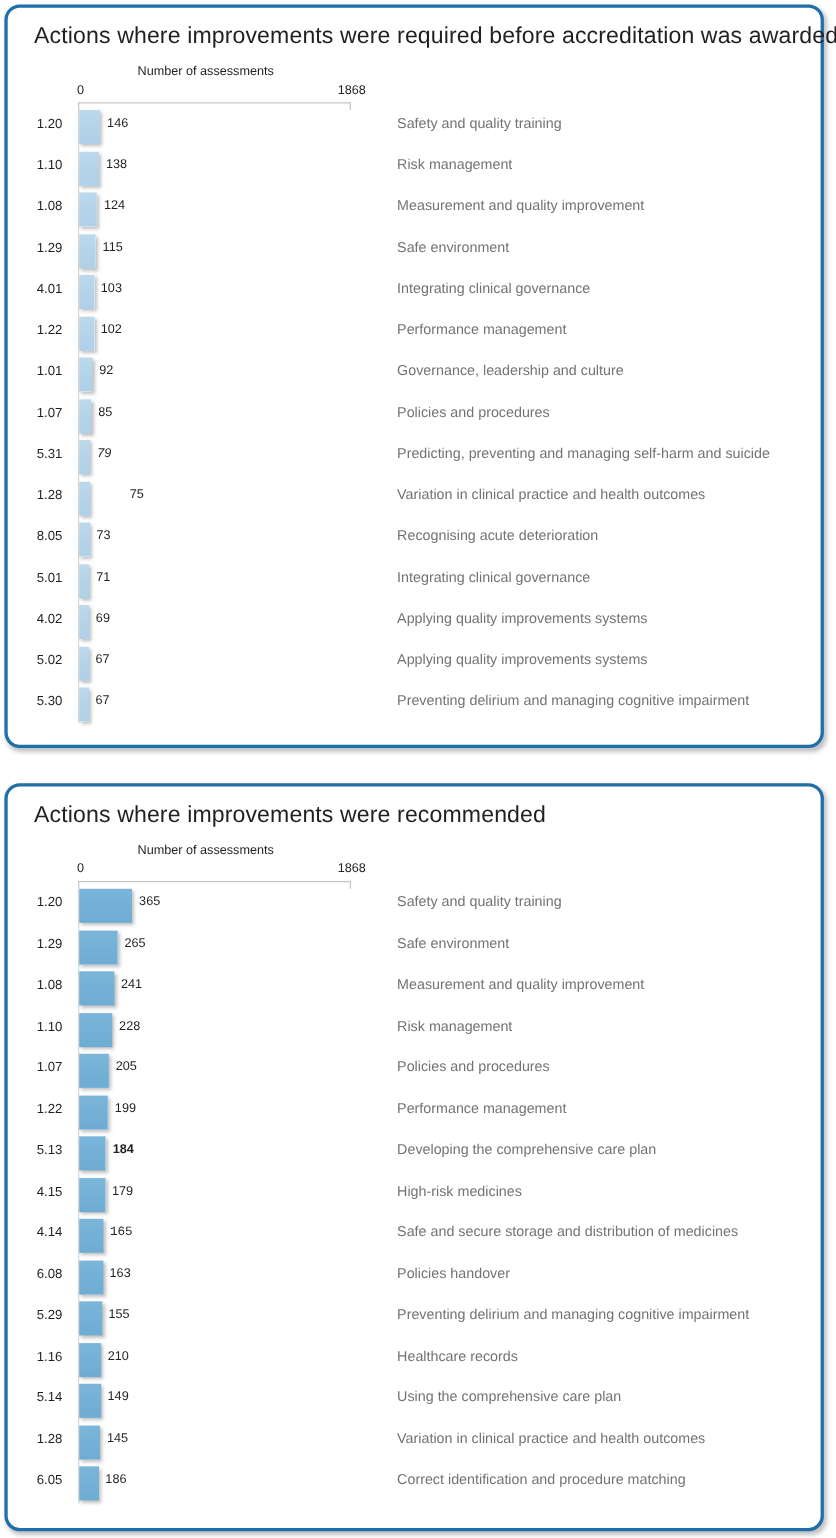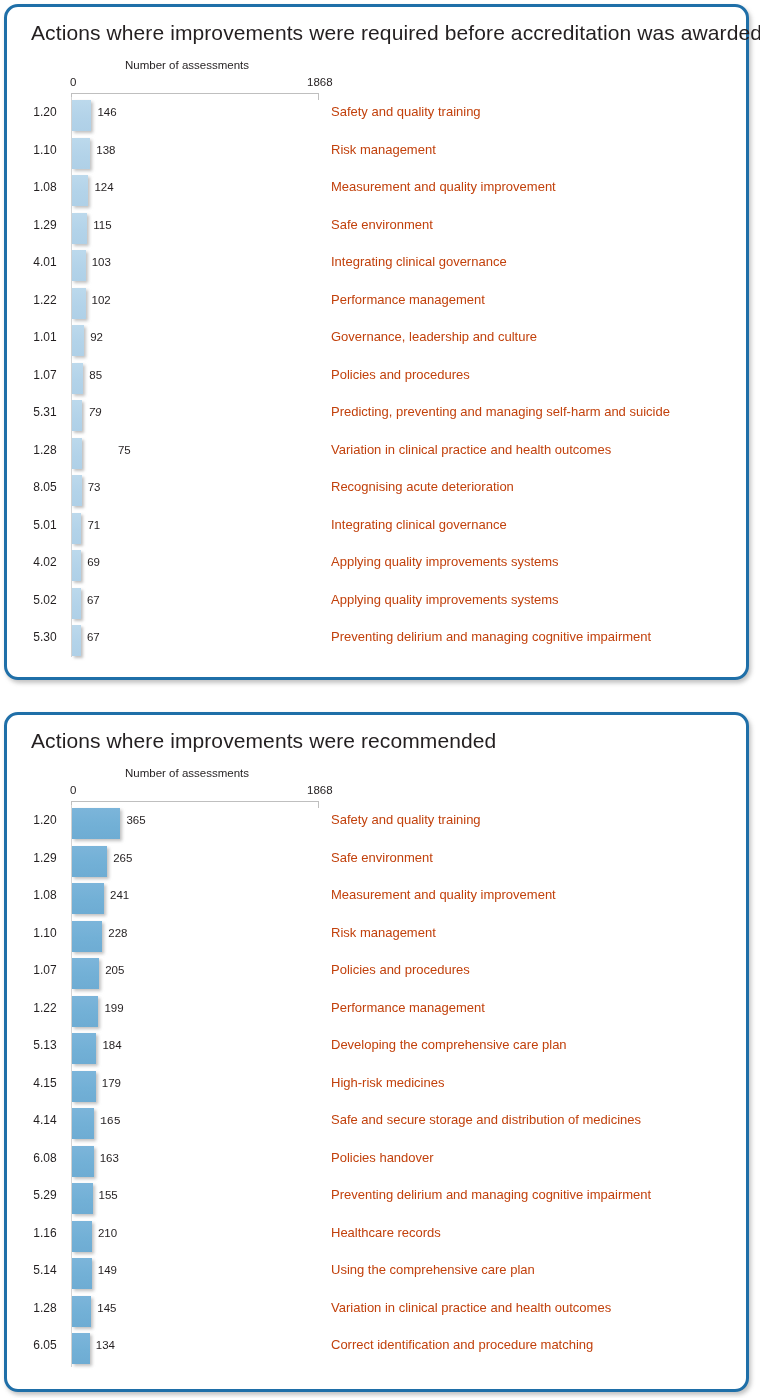--- a/index.html
+++ b/index.html
@@ -125,24 +125,24 @@
   }
   .bar-value {
     position: absolute;
     top: 9px;
     font-size: 11.5px;
     color: #231f20;
     white-space: nowrap;
   }
   .row-label {
     position: absolute;
-    left: 324px;
+    left: 354px;
     top: 7px;
     font-size: 13px;
-    color: #c2410c;
+    color: #737373;
     white-space: nowrap;
   }
 </style>
 </head>
 <body>
 
 <div class="panel" id="panel-required">
   <div class="panel-title">Actions where improvements were required before accreditation was awarded</div>
 
   <div class="axis-area">
@@ -335,21 +335,21 @@
           <div class="bar" style="width: 26.4197px;"></div>
         </div>
         <div class="bar-value" style="left: 97.4197px;">199</div>
         <div class="row-label">Performance management</div>
       </div>
       <div class="row">
         <div class="row-code">5.13</div>
         <div class="bar-track" style="width: 24.4283px;">
           <div class="bar" style="width: 24.4283px;"></div>
         </div>
-        <div class="bar-value" style="left: 95.4283px;">184</div>
+        <div class="bar-value" style="left: 95.4283px; font-weight: bold;">184</div>
         <div class="row-label">Developing the comprehensive care plan</div>
       </div>
       <div class="row">
         <div class="row-code">4.15</div>
         <div class="bar-track" style="width: 23.7645px;">
           <div class="bar" style="width: 23.7645px;"></div>
         </div>
         <div class="bar-value" style="left: 94.7645px;">179</div>
         <div class="row-label">High-risk medicines</div>
       </div>
@@ -399,17 +399,17 @@
           <div class="bar" style="width: 19.2505px;"></div>
         </div>
         <div class="bar-value" style="left: 90.2505px;">145</div>
         <div class="row-label">Variation in clinical practice and health outcomes</div>
       </div>
       <div class="row">
         <div class="row-code">6.05</div>
         <div class="bar-track" style="width: 17.7901px;">
           <div class="bar" style="width: 17.7901px;"></div>
         </div>
-        <div class="bar-value" style="left: 88.7901px;">134</div>
+        <div class="bar-value" style="left: 88.7901px;">186</div>
         <div class="row-label">Correct identification and procedure matching</div>
       </div>
     </div>
 </div>
 
 </body></html>

